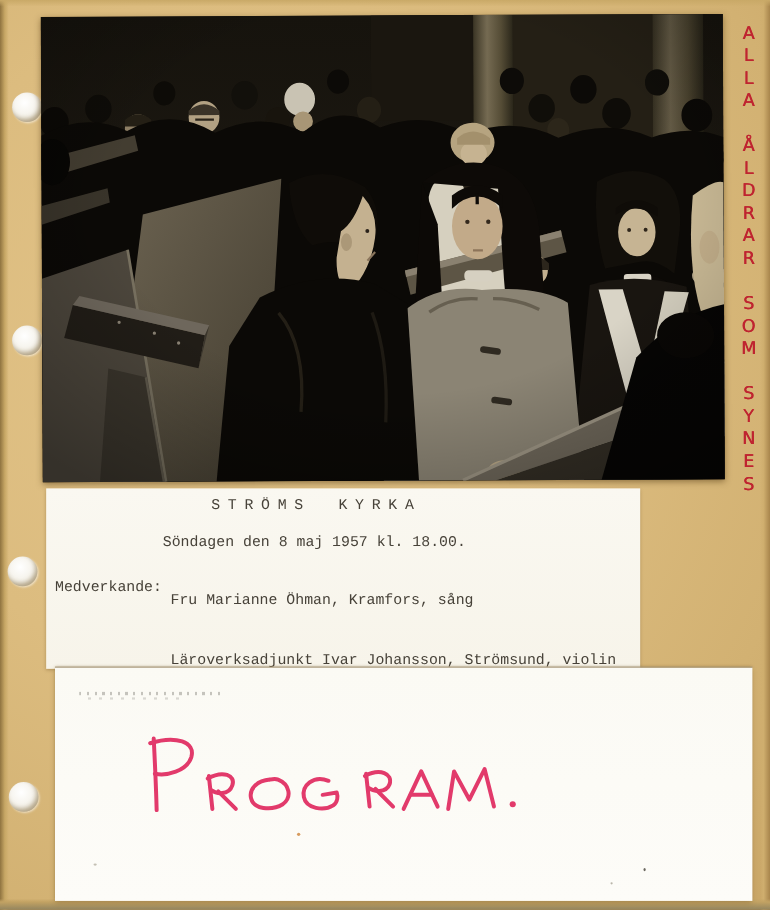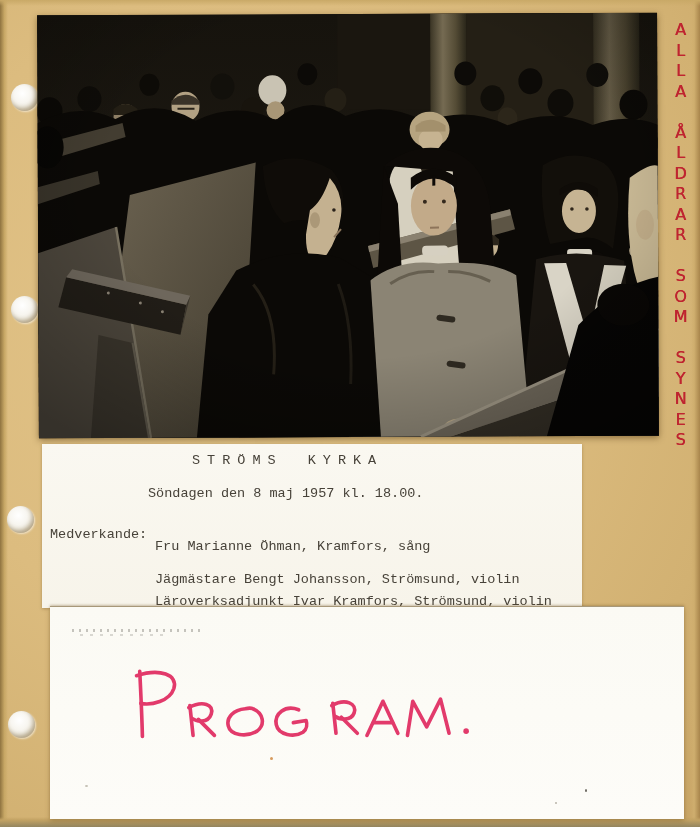--- a/index.html
+++ b/index.html
@@ -261,25 +261,22 @@
 
   <div class="typed-card">
     <div class="t-title">STRÖMS KYRKA</div>
     <div class="t-date">Söndagen den 8 maj 1957 kl. 18.00.</div>
     <div class="credit-row cr-0">
       <span class="lbl">Medverkande:</span>
     </div>
     <div class="credit-row cr-1">
       <span>Fru Marianne Öhman, Kramfors, sång</span>
     </div>
-    <div class="credit-row cr-2">
-      <span>Jägmästare Bengt Johansson, Strömsund, violin</span>
-    </div>
     <div class="credit-row cr-3">
-      <span>Läroverksadjunkt Ivar Kramfors, Strömsund, violin</span>
+      <span>Läroverksadjunkt Ivar Johansson, Strömsund, violin</span>
     </div>
   </div>
 
   <div class="program-card">
     <div class="scribble"></div>
     <div class="scribble2"></div>
     <div class="speck sp-a"></div>
     <div class="speck sp-b"></div>
     <div class="speck sp-c"></div>
     <div class="speck sp-d"></div>

